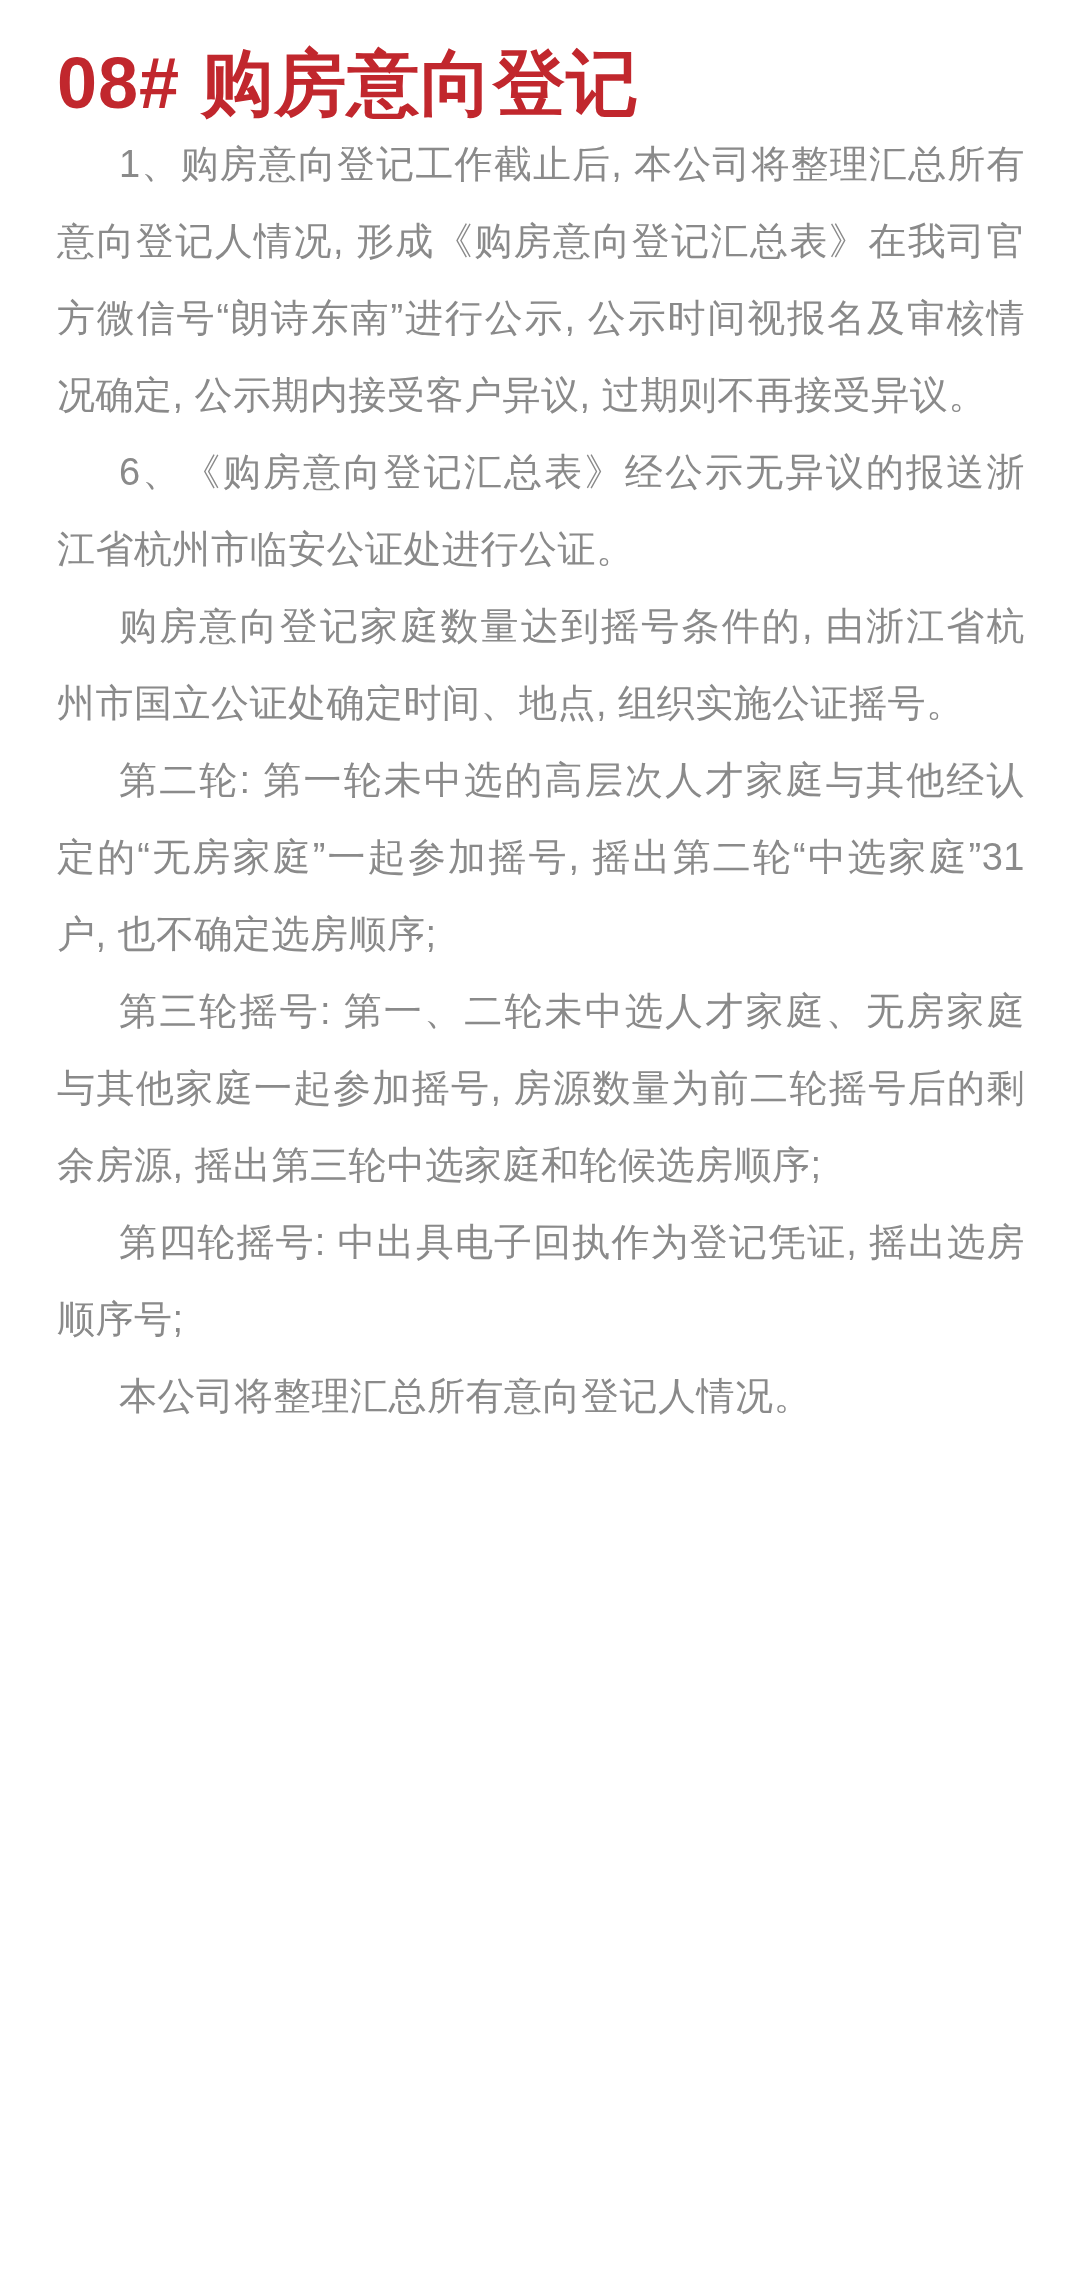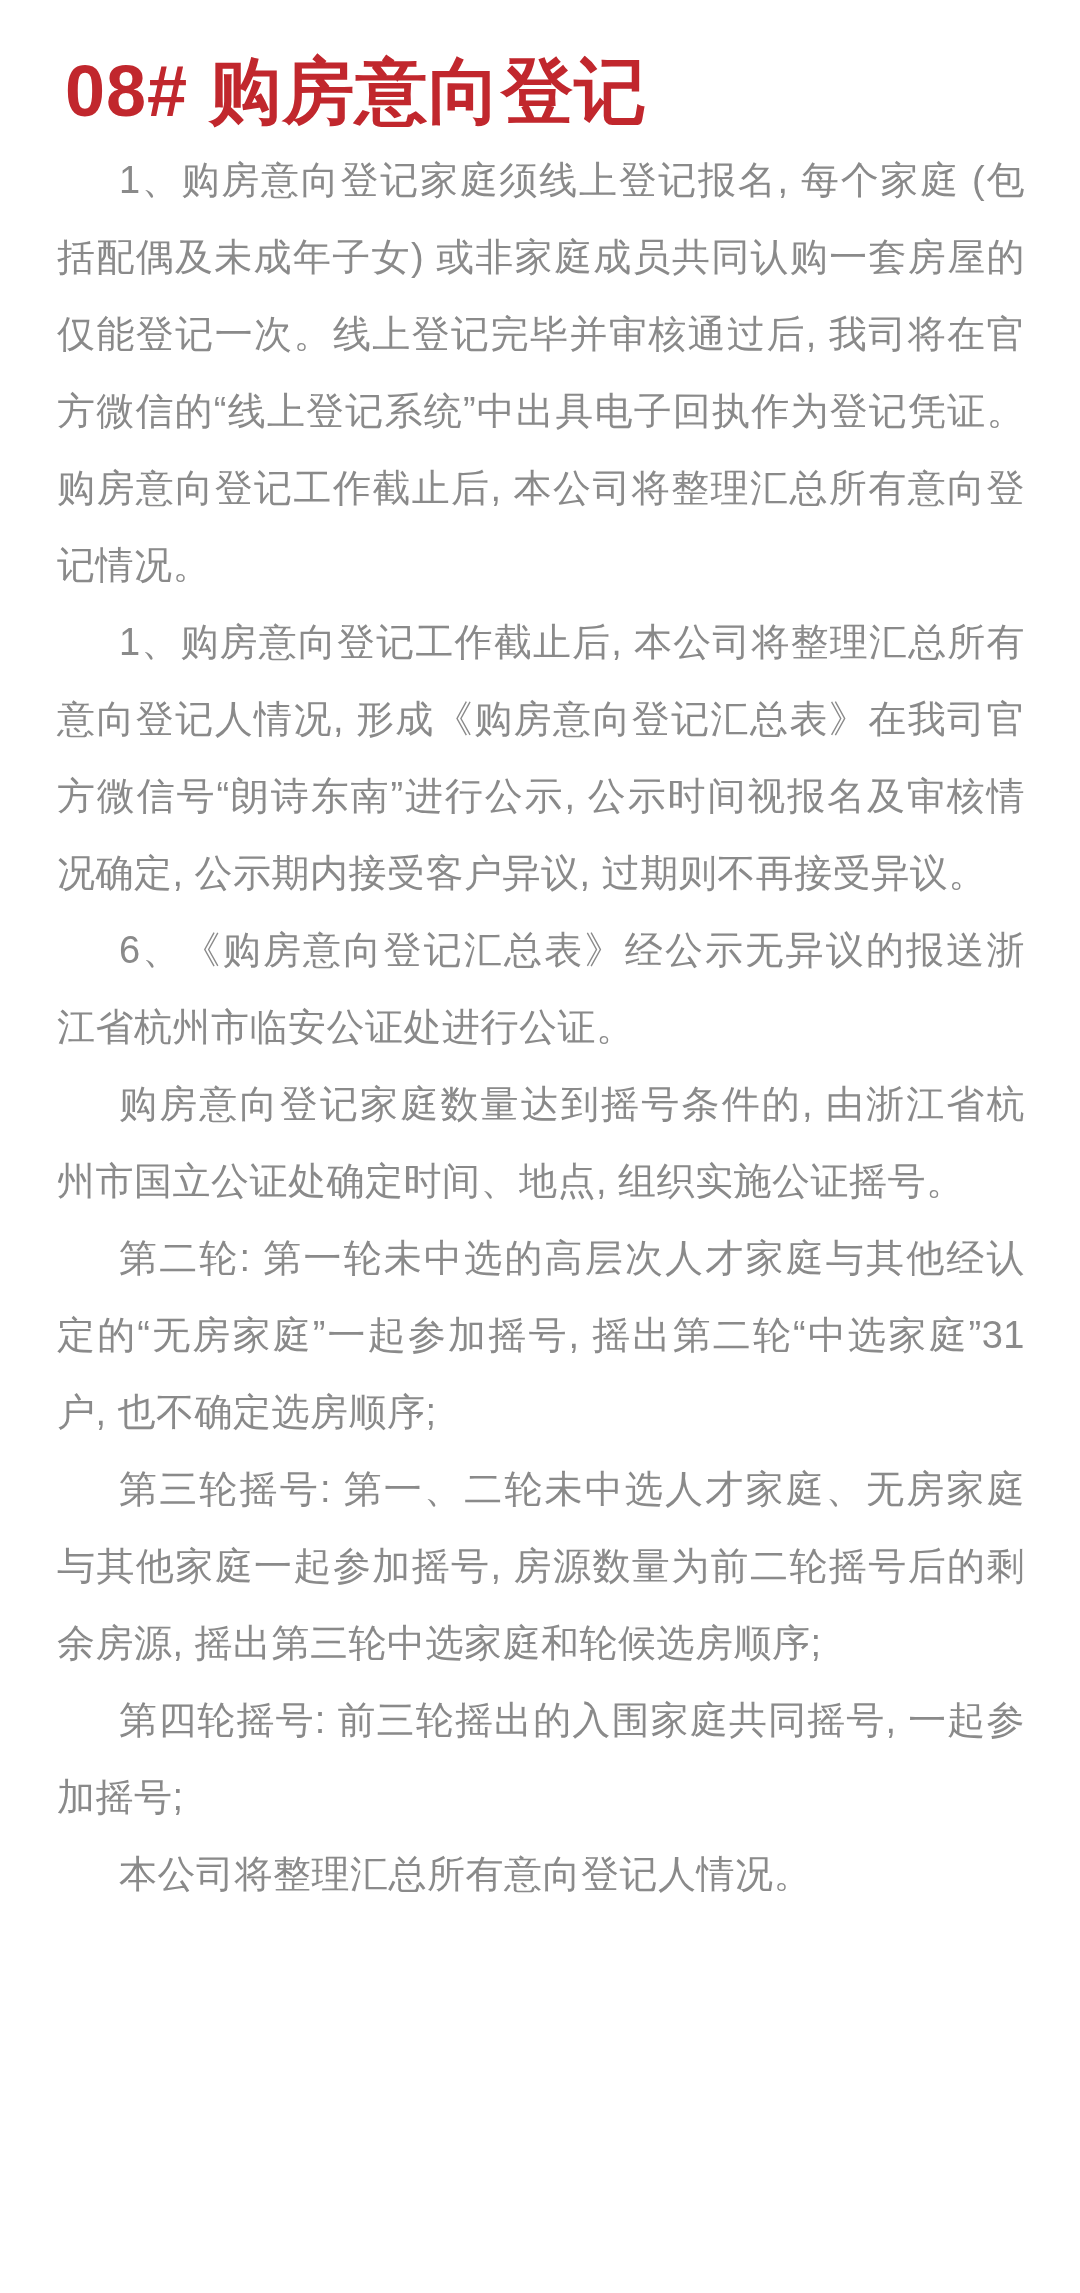--- a/index.html
+++ b/index.html
@@ -14,21 +14,21 @@
     overflow: hidden;
   }
   .page {
     box-sizing: border-box;
     width: 1080px;
     height: 2293px;
     padding: 40px 55px 0 57px;
     background: #ffffff;
   }
   h1.sec-heading {
-    margin: 8px;
+    margin: 0;
     font-size: 72px;
     line-height: 86px;
     font-weight: 700;
     color: var(--accent, #c1272d);
     letter-spacing: 1px;
     white-space: nowrap;
   }
   p.body-par {
     margin: 0;
     font-size: 38px;
@@ -50,31 +50,30 @@
   .p-2-5      { margin-top: 6px; }
   .p-2-6      { margin-top: 2px; }
 </style>
 </head>
 <body style="background: rgb(255, 255, 255);">
 
 <div class="page">
 
   <h1 class="sec-heading h1-first">08# 购房意向登记</h1>
 
-  <p class="body-par p-1-1">1、购房意向登记家庭须线上登记报名, 每个家庭 (包括配偶及未成年子女) 或非家庭成员共同认购一套房屋的仅能登记一次。线上登记完毕并审核通过后, 我司将在官方微信的“线上登记系统”中出具电子回执作为登记凭证。购房意向登记工作截止后, 本公司将整理汇总所有意向登记情况。</p>
 
   <p class="body-par p-1-2">1、购房意向登记工作截止后, 本公司将整理汇总所有意向登记人情况, 形成《购房意向登记汇总表》在我司官方微信号“朗诗东南”进行公示, 公示时间视报名及审核情况确定, 公示期内接受客户异议, 过期则不再接受异议。</p>
 
   <p class="body-par p-1-3">6、《购房意向登记汇总表》经公示无异议的报送浙江省杭州市临安公证处进行公证。</p>
 
 
   <p class="body-par p-2-1">购房意向登记家庭数量达到摇号条件的, 由浙江省杭州市国立公证处确定时间、地点, 组织实施公证摇号。</p>
 
 
   <p class="body-par p-2-3">第二轮: 第一轮未中选的高层次人才家庭与其他经认定的“无房家庭”一起参加摇号, 摇出第二轮“中选家庭”31户, 也不确定选房顺序;</p>
 
   <p class="body-par p-2-4">第三轮摇号: 第一、二轮未中选人才家庭、无房家庭与其他家庭一起参加摇号, 房源数量为前二轮摇号后的剩余房源, 摇出第三轮中选家庭和轮候选房顺序;</p>
 
-  <p class="body-par p-2-5">第四轮摇号: 前三轮摇出的入围家庭共同摇号, 一起参加摇号;</p>
+  <p class="body-par p-2-5">第四轮摇号: 中出具电子回执作为登记凭证, 摇出选房顺序号;</p>
 
   <p class="body-par p-2-6">本公司将整理汇总所有意向登记人情况。</p>
 
 </div>
 
 </body></html>

